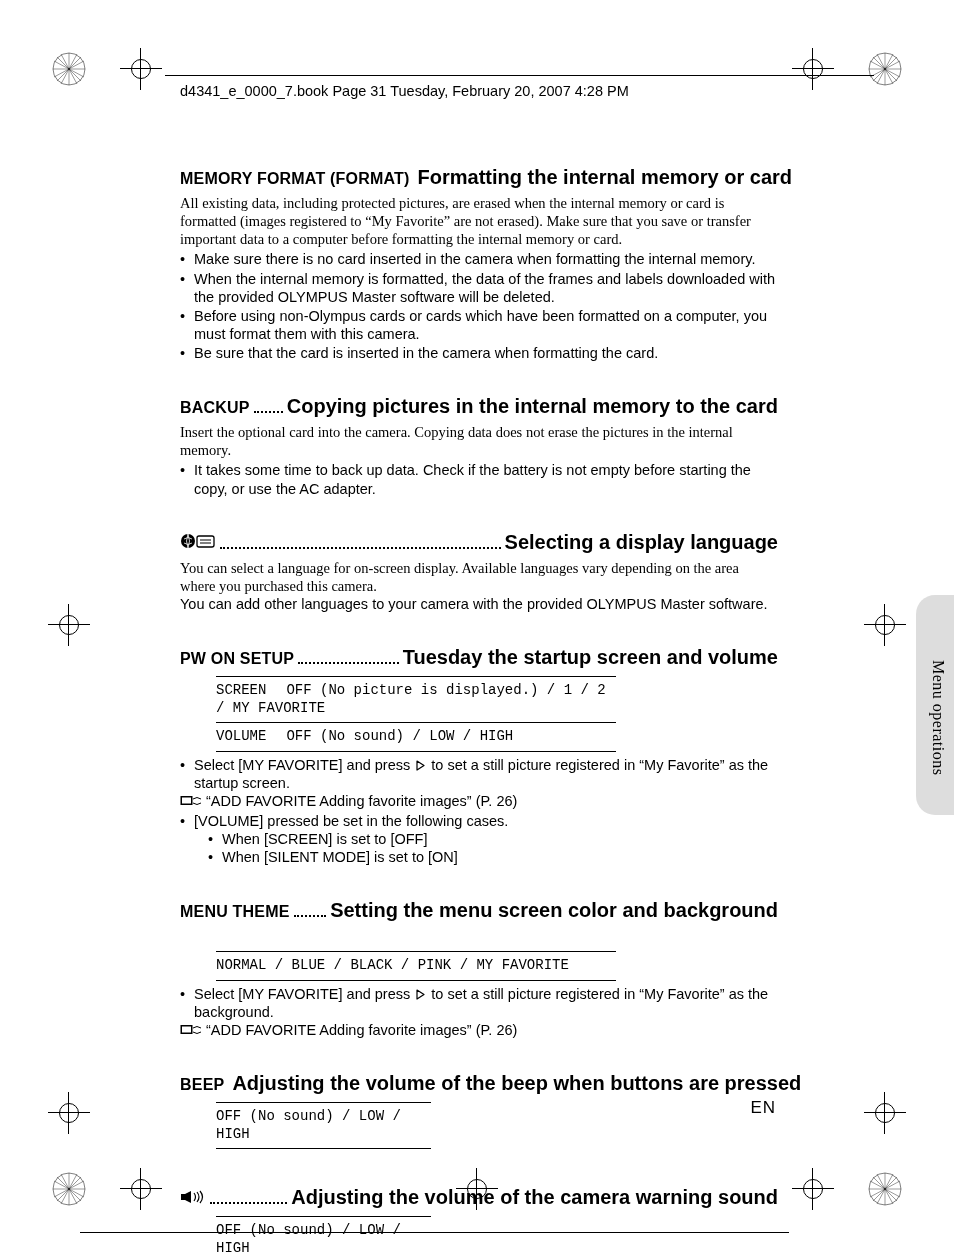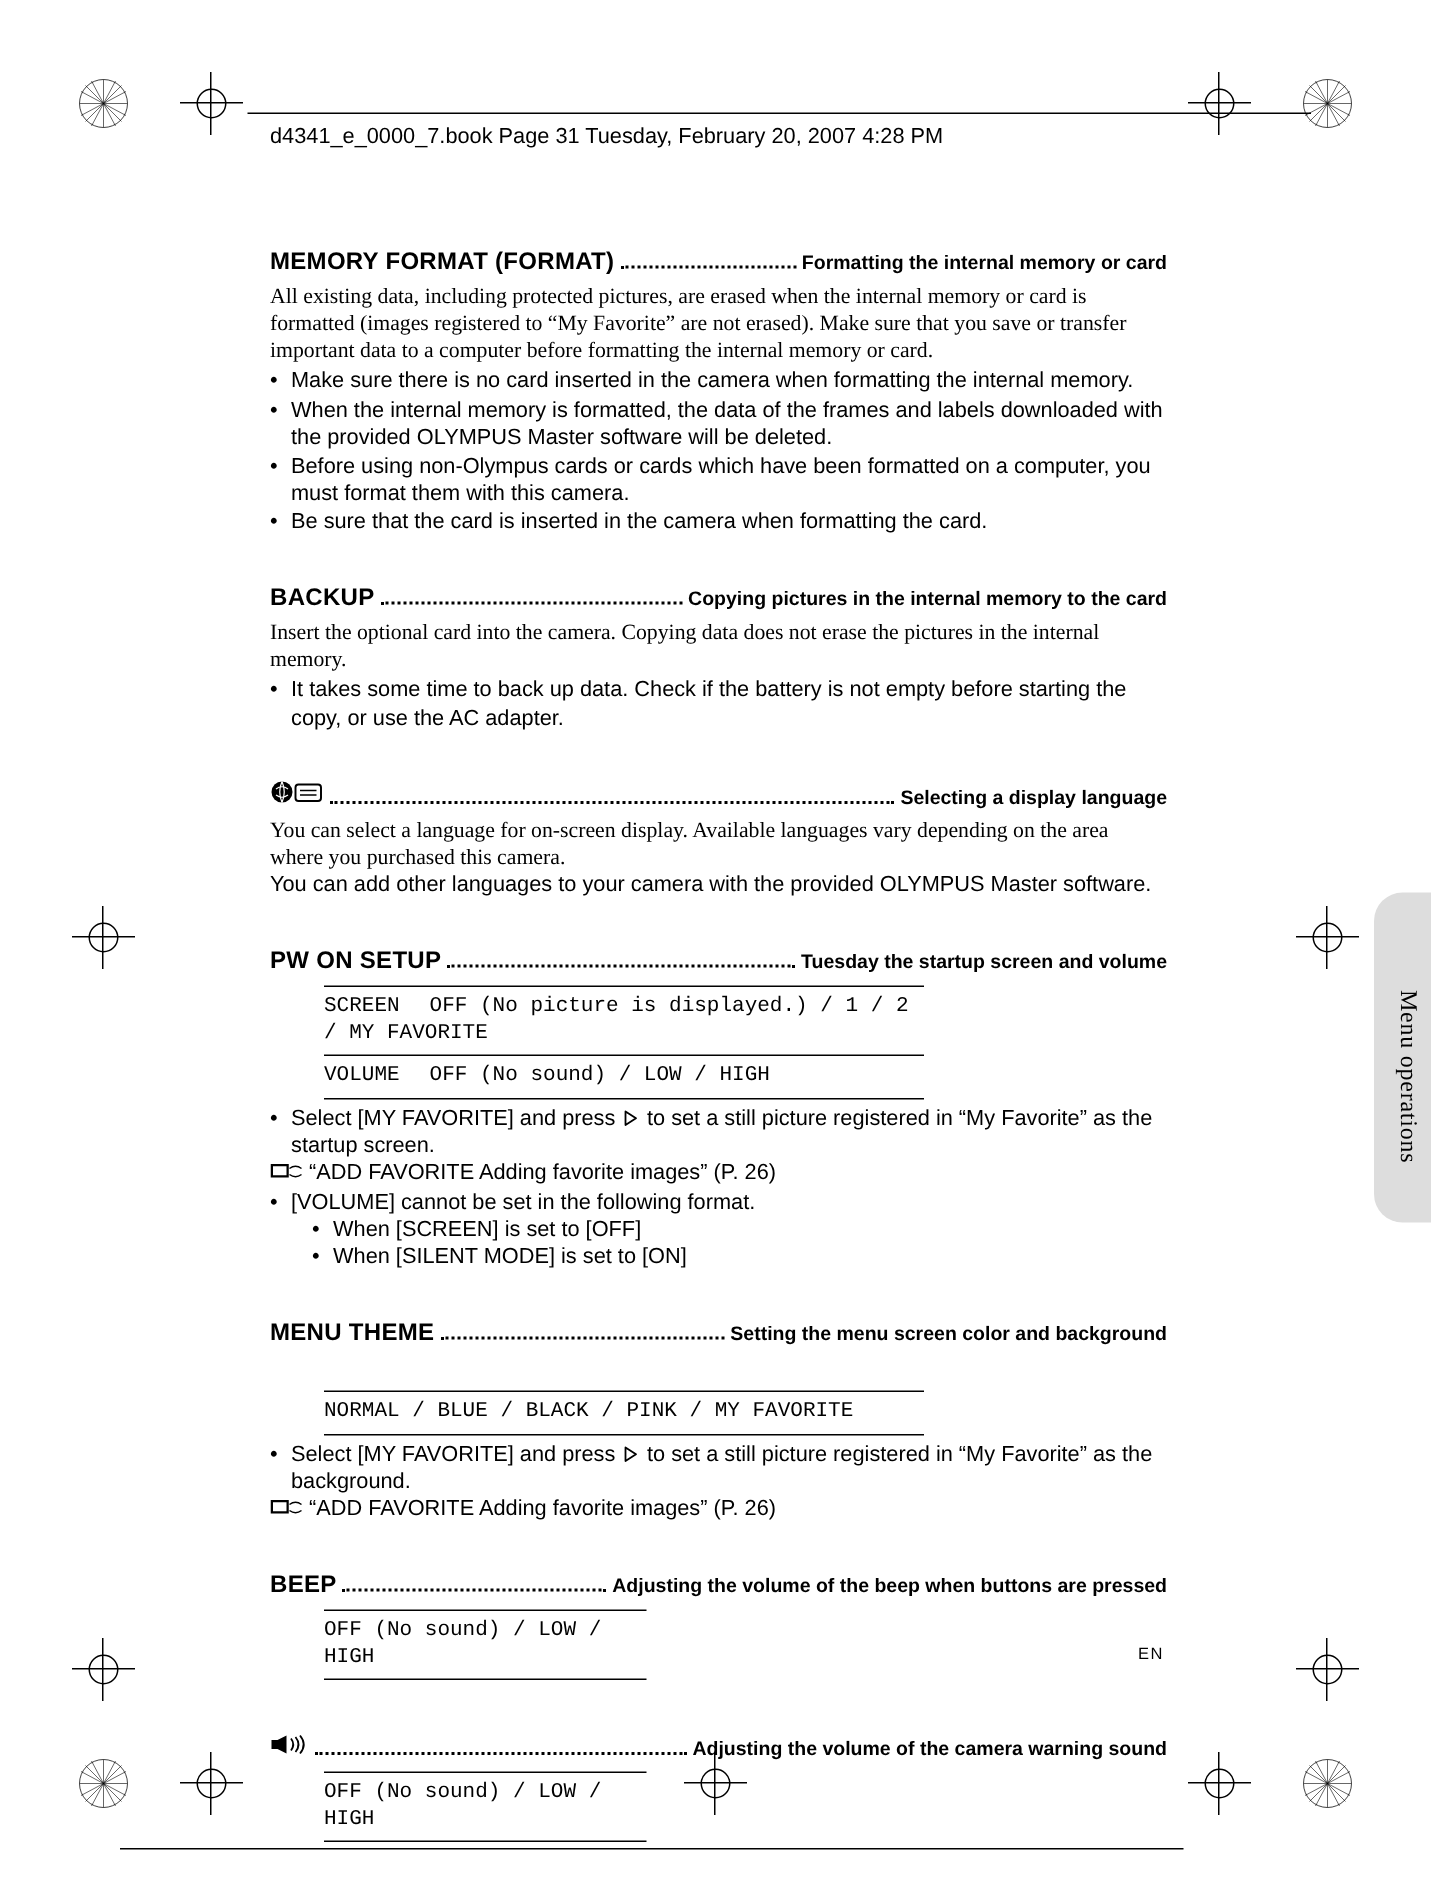--- a/index.html
+++ b/index.html
@@ -51,21 +51,21 @@
     margin-top: 14px;
   }
   .sec-row.first { margin-top: 0; }
   .sec-title { font-weight: bold; font-size: 16px; letter-spacing: 0.2px; }
   .dots {
     flex: 1 1 auto;
     border-bottom: 2px dotted #000;
     margin: 0 4px 3px 4px;
     height: 0.6em;
   }
-  .sec-sub { font-weight: bold; font-size: 13px; }
+  .sec-sub { font-weight: bold; font-size: 20px; }
   .para { margin-top: 4px; font-family: Liberation Serif, serif; }
   .bullet-list { margin: 2px 0 0 0; padding: 0; list-style: none; }
   .bullet-list > li { padding-left: 14px; text-indent: -14px; margin-top: 1px; }
   .bullet-list > li::before { content: "•"; display: inline-block; width: 14px; text-indent: 0; }
   .sub-bullet { list-style: none; margin: 0; padding: 0 0 0 14px; }
   .sub-bullet > li { padding-left: 14px; text-indent: -14px; }
   .sub-bullet > li::before { content: "•"; display: inline-block; width: 14px; text-indent: 0; }
   .opt-table {
     margin: 6px 0 4px 36px;
     font-size: 14px;
@@ -98,21 +98,21 @@
     border-radius: 19px 0 0 19px;
   }
   .side-label {
     position: absolute; right: 6px; top: 660px;
     writing-mode: vertical-rl;
     font-size: 16px; letter-spacing: 0.5px;
     font-family: "Times New Roman", serif;
   }
   .footer-en {
     position: absolute; right: 178px; top: 1097px;
-    font-size: 11px; letter-spacing: 1px; text-align: right;
+    font-size: 17px; letter-spacing: 1px; text-align: right;
   }
   .footer-line {
     position: absolute; left: 80px; right: 165px; top: 1232px;
     border-top: 1px solid #000;
   }
   .sec-gap { height: 18px; }
 </style>
 </head>
 <body>
 
@@ -276,21 +276,21 @@
           </svg></span><span> to set a still picture registered in “My Favorite” as the startup screen.</span></li>
   </ul>
   <div>
     <span class="ref-icon"><svg viewBox="0 0 22 12">
           <rect x="0.5" y="1" width="12" height="9" fill="#000"></rect>
           <rect x="2" y="2.5" width="9" height="6" fill="#fff"></rect>
           <path d="M13 4 Q17 1 21 4 M13 8 Q17 11 21 8" fill="none" stroke="#000" stroke-width="1"></path>
         </svg></span><span>“ADD FAVORITE Adding favorite images” (P. 26)</span>
   </div>
   <ul class="bullet-list">
-    <li><span>[VOLUME] cannot be set in the following format.</span>
+    <li><span>[VOLUME] pressed be set in the following cases.</span>
       <ul class="sub-bullet">
         <li>When [SCREEN] is set to [OFF]</li>
         <li>When [SILENT MODE] is set to [ON]</li>
       </ul>
     </li>
   </ul>
 
   <div class="sec-gap"></div>
 
   <div class="sec-row">

